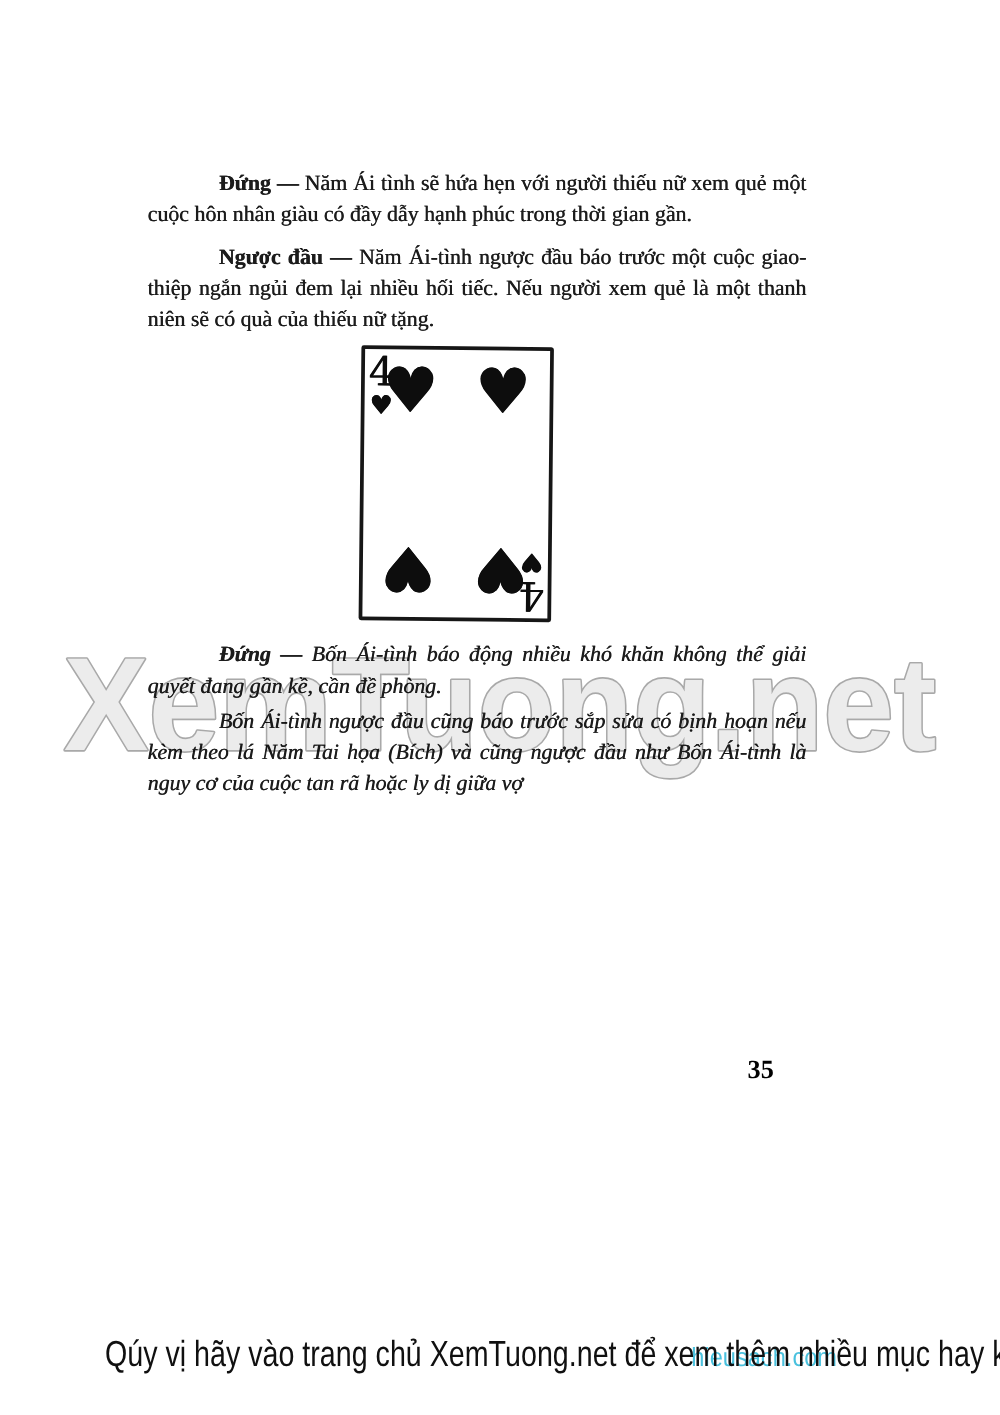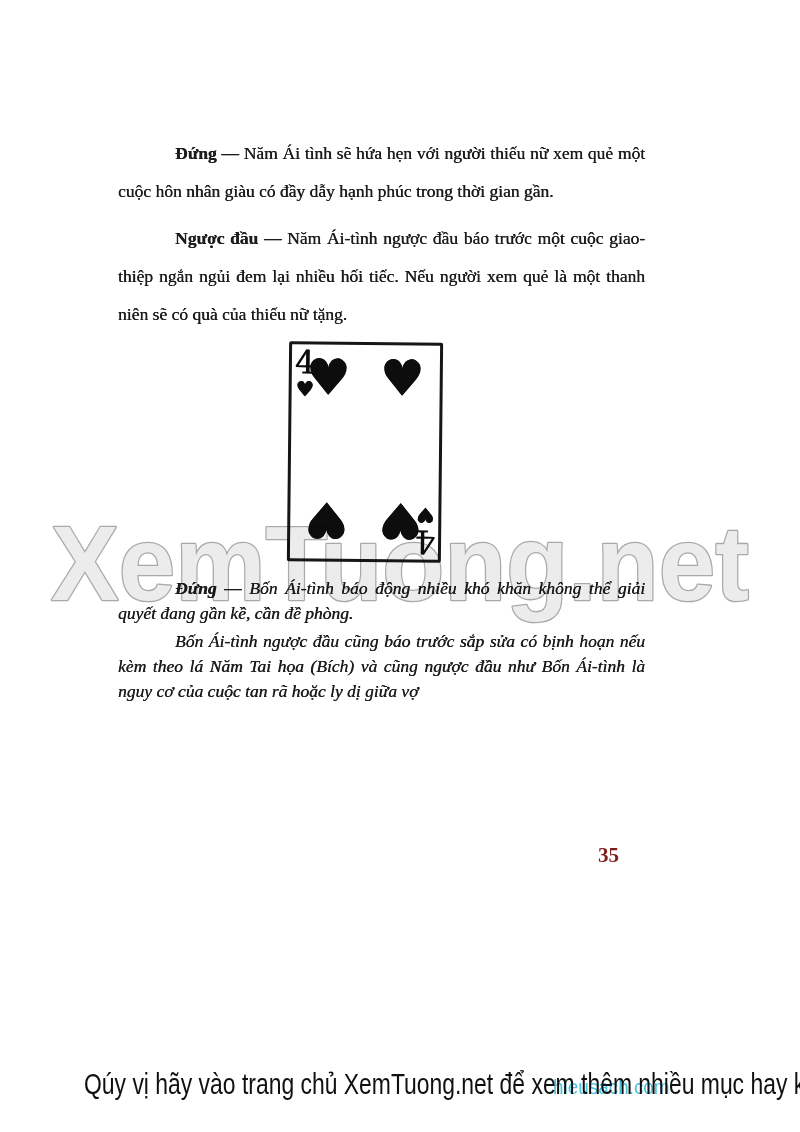--- a/index.html
+++ b/index.html
@@ -11,21 +11,21 @@
   }
 
   
   .page-text {
     position:absolute; left:118px; top:134px; width:527px; z-index:1;
     color:#1c1c1c; text-align:justify;
     font-size:17.5px;
     text-shadow:0.35px 0 0 currentColor; 
   }
   .page-text p { margin:0; text-indent:57px; }
-  .para-upper { line-height:38px; margin-bottom:9px !important; }
+  .para-upper { line-height:25px; margin-bottom:9px !important; }
   .para-lower { line-height:25px; margin-bottom:3px !important;font-style:italic; }
   .lead { font-weight:bold; }
 
   
   .card-row { position:relative; height:222px; margin:2px 0 12px; text-indent:0; }
   .card {
     position:absolute; left:170px; top:0; width:148px; height:214px;
     border:3px solid #161616; background:#fff; border-radius:2px;
     transform:rotate(0.6deg);
   }
@@ -54,21 +54,21 @@
   }
   .heading .subtitle {
     font-family:"Liberation Sans", sans-serif; font-weight:bold;
     font-size:19px; line-height:25px; color:#111;
   }
 
   
   .page-number {
     position:absolute; left:598px; top:843px; z-index:1;
     font-family:"Liberation Serif", serif; font-weight:bold;
-    font-size:21px; color:#7f1d1d;
+    font-size:21px; color:#000000;
   }
 
   
   .watermark-svg {
     position:absolute; left:46px; top:500px; z-index:3;
     mix-blend-mode:multiply; pointer-events:none;
   }
   .watermark-svg text {
     font-family:"Liberation Sans", sans-serif; font-weight:bold;
     fill:#ececec; stroke:#a9a9a9; stroke-width:2.6px;

